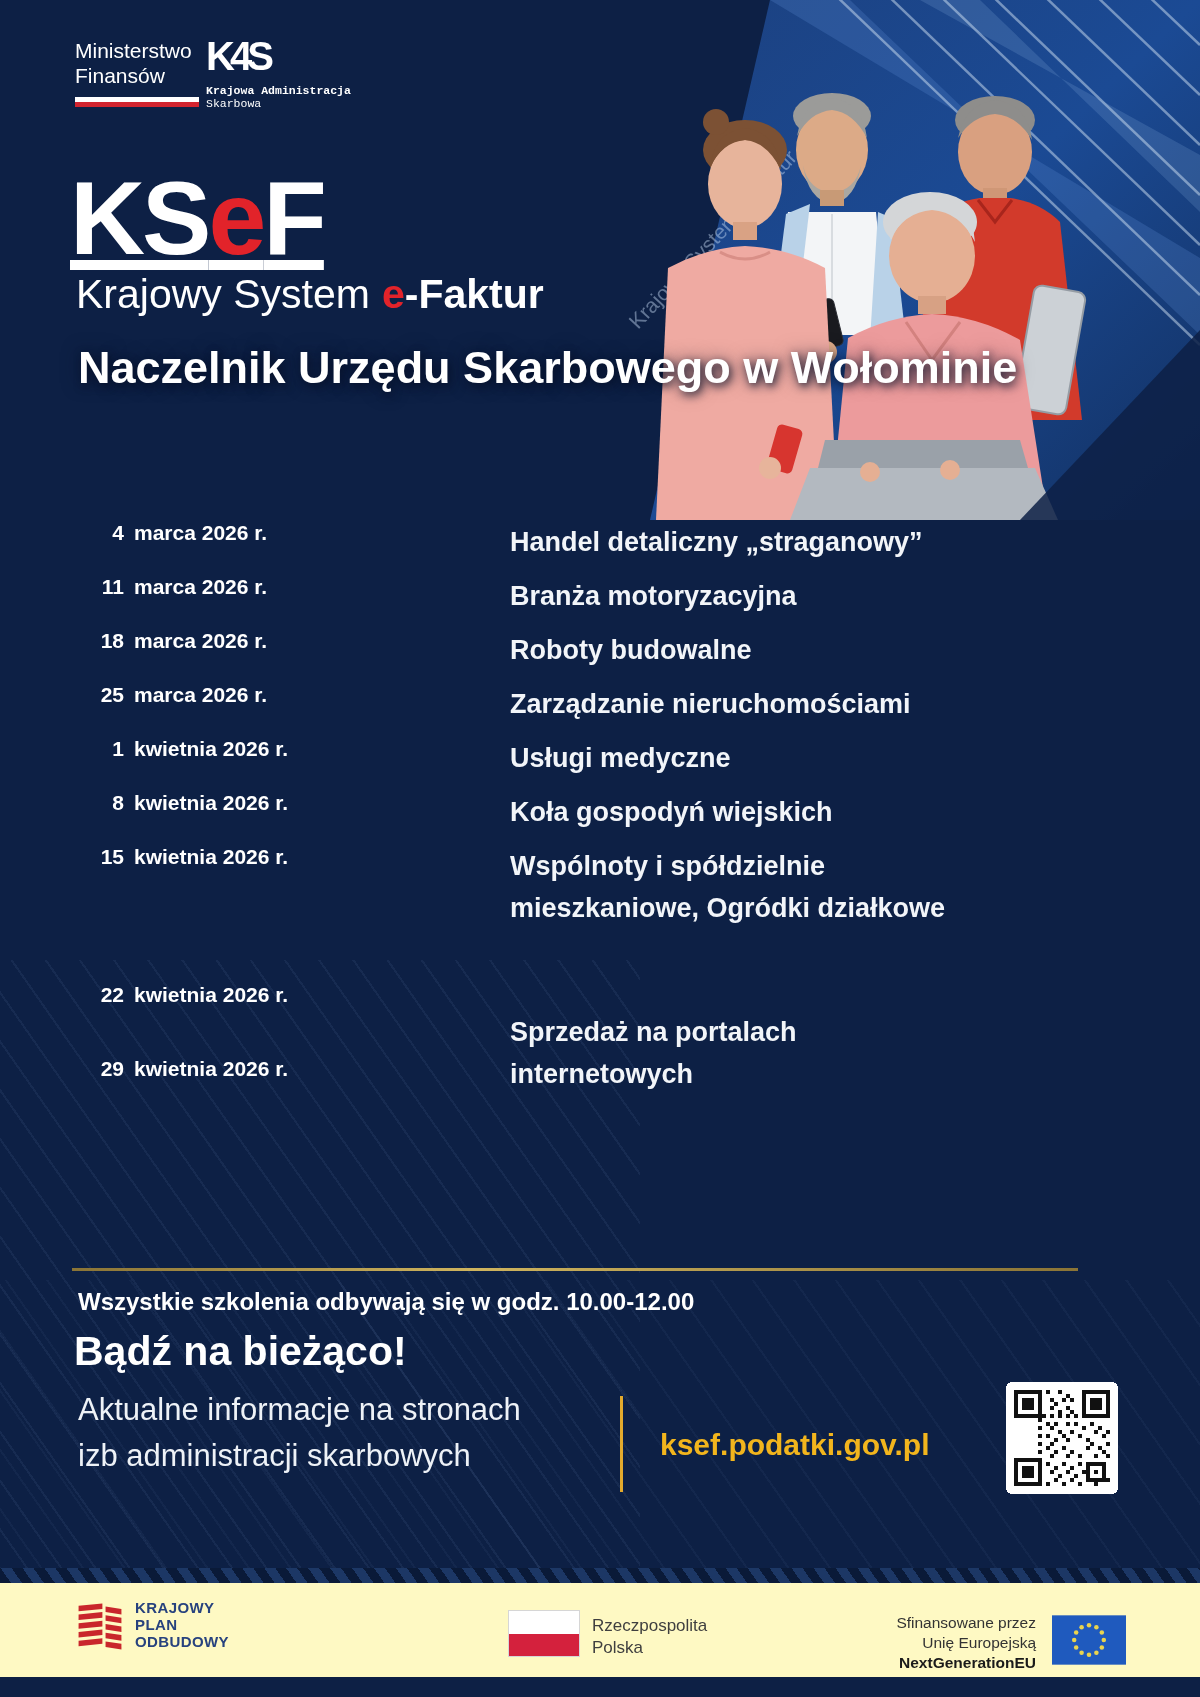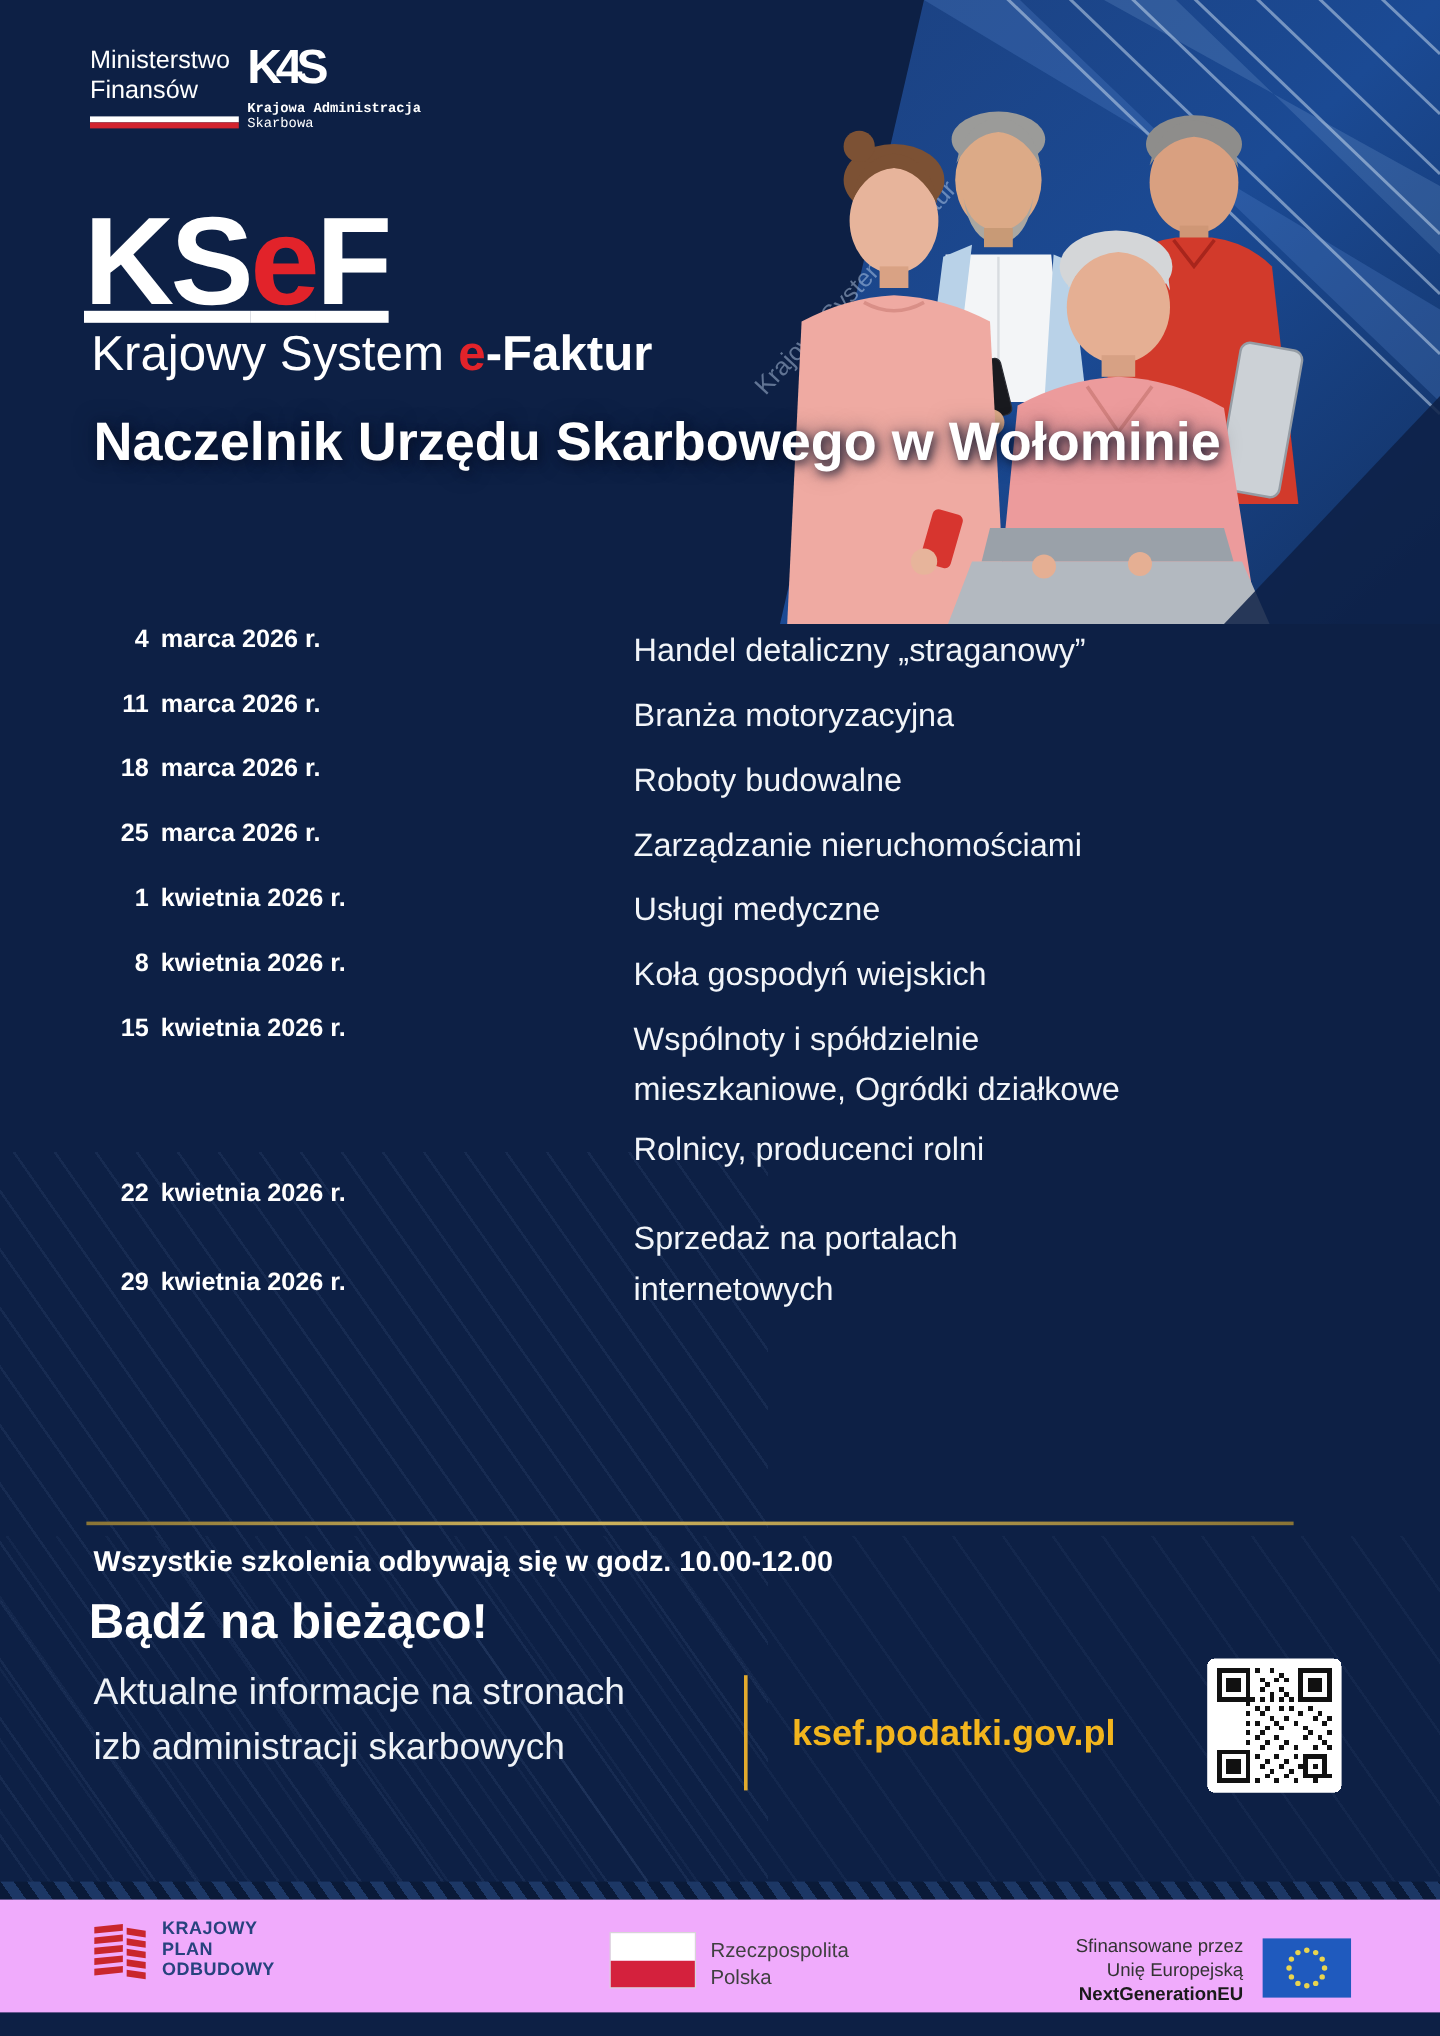--- a/index.html
+++ b/index.html
@@ -37,38 +37,38 @@
   .brand-sub .reg{font-weight:400;margin-right:12px;}
   .brand-sub .b{font-weight:700;}
   
   .headline{position:absolute;left:78px;font-size:45px;font-weight:700;white-space:nowrap;z-index:4;
     text-shadow:2px 3px 8px rgba(8,16,40,.85),0 0 18px rgba(8,16,40,.55);}
   .h1{top:342px;}
   .h2{top:437px;}
   
   .date{position:absolute;left:88px;font-size:21px;font-weight:700;white-space:nowrap;z-index:3;}
   .date .day{display:inline-block;width:36px;text-align:right;margin-right:10px;}
-  .topic{position:absolute;left:528px;font-size:27px;font-weight:400;color:#f2f5f9;white-space:nowrap;line-height:42px;z-index:3;}
+  .topic{position:absolute;left:510px;font-size:27px;font-weight:700;color:#f2f5f9;white-space:nowrap;line-height:42px;z-index:3;}
   .topic.wrap{white-space:normal;width:440px;}
   .topic.wrap2{white-space:normal;width:310px;}
   
   .goldline{position:absolute;left:72px;top:1268px;width:1006px;height:3px;
     background:linear-gradient(90deg,#8a7436,#cfb45e 40%,#8a7436);z-index:3;}
   .hours{position:absolute;left:78px;top:1288px;font-size:24px;font-weight:700;z-index:3;white-space:nowrap;}
   .stay{position:absolute;left:74px;top:1328px;font-size:41px;font-weight:700;z-index:3;text-align:center;}
   .info{position:absolute;left:78px;font-size:31px;font-weight:400;color:#eef2f7;z-index:3;white-space:nowrap;}
   .info1{top:1392px;}
   .info2{top:1438px;}
   .vline{position:absolute;left:620px;top:1396px;width:3px;height:96px;background:#e3aa2d;z-index:3;}
   .url{position:absolute;left:660px;top:1428px;font-size:30px;font-weight:700;color:#f2b51d;z-index:3;white-space:nowrap;}
   .qr{position:absolute;left:1006px;top:1382px;width:112px;height:112px;z-index:3;}
   
   .footer-stripes{position:absolute;left:0;top:1568px;width:1200px;height:15px;
     background:repeating-linear-gradient(55deg,#0a1a38 0 9px,#1c3765 9px 18px);}
-  .footer{position:absolute;left:0;top:1583px;width:1200px;height:94px;background:#f0abfc;color:#2c2c2c;}
+  .footer{position:absolute;left:0;top:1583px;width:1200px;height:94px;background:#fef9c3;color:#2c2c2c;}
   .kpo{position:absolute;left:77px;top:14px;display:flex;align-items:center;gap:12px;}
   .kpo-text{color:#27427e;font-weight:700;font-size:15px;line-height:17px;letter-spacing:.4px;}
   .plflag{position:absolute;left:508px;top:27px;width:72px;height:47px;border:1px solid #d6d6d6;box-sizing:border-box;}
   .plflag .w{height:50%;background:#fff;}
   .plflag .r{height:50%;background:#d4213d;}
   .pltext{position:absolute;left:592px;top:32px;font-size:17px;line-height:22px;color:#3f3f3f;font-weight:500;}
   .eutext{position:absolute;left:816px;top:30px;width:220px;text-align:right;font-size:15.5px;line-height:20px;color:#333;}
   .eutext .b{font-weight:700;color:#1a1a1a;}
   .euflag{position:absolute;left:1052px;top:32px;width:74px;height:50px;}
 </style>
@@ -191,21 +191,20 @@
   <div class="date" style="top:983px"><span class="day">22</span><span>kwietnia 2026 r.</span></div>
   <div class="date" style="top:1057px"><span class="day">29</span><span>kwietnia 2026 r.</span></div>
 
   <div class="topic" style="top:521px">Handel detaliczny „straganowy”</div>
   <div class="topic" style="top:575px">Branża motoryzacyjna</div>
   <div class="topic" style="top:629px">Roboty budowalne</div>
   <div class="topic" style="top:683px">Zarządzanie nieruchomościami</div>
   <div class="topic" style="top:737px">Usługi medyczne</div>
   <div class="topic" style="top:791px">Koła gospodyń wiejskich</div>
   <div class="topic wrap" style="top:845px">Wspólnoty i spółdzielnie mieszkaniowe, Ogródki działkowe</div>
-  <div class="topic" style="top:937px">Rolnicy, producenci rolni</div>
   <div class="topic wrap2" style="top:1011px">Sprzedaż na portalach internetowych</div>
 
   <div class="goldline"></div>
   <div class="hours">Wszystkie szkolenia odbywają się w godz. 10.00-12.00</div>
   <div class="stay">Bądź na bieżąco!</div>
   <div class="info info1">Aktualne informacje na stronach</div>
   <div class="info info2">izb administracji skarbowych</div>
   <div class="vline"></div>
   <div class="url">ksef.podatki.gov.pl</div>
 

